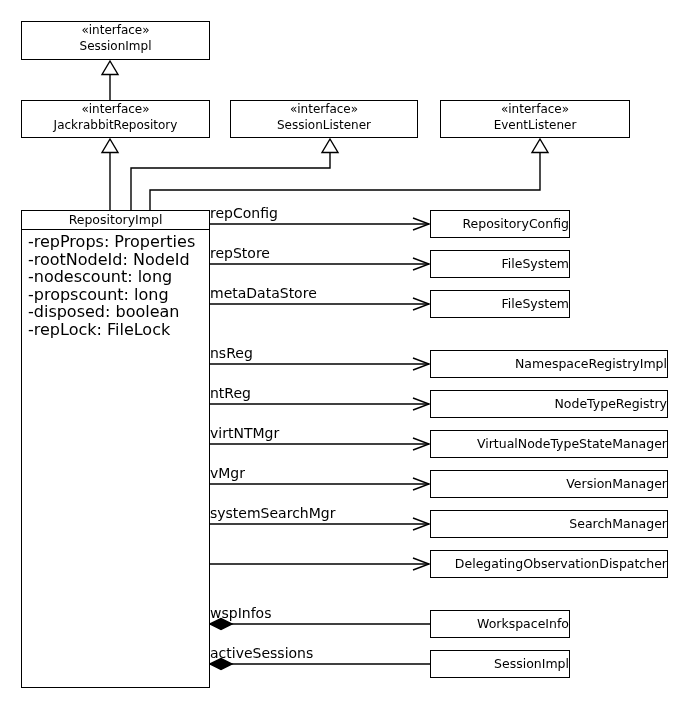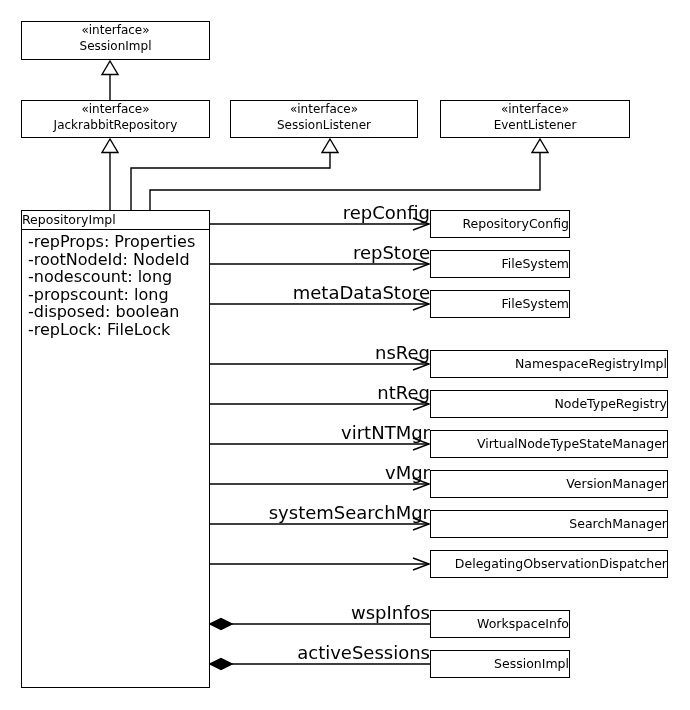--- a/index.html
+++ b/index.html
@@ -25,20 +25,21 @@
     flex-direction: column;
     align-items: center;
     text-align: center;
     font-size: 12px;
     line-height: 16px;
   }
   .main-box { }
   .main-title {
     height: 18px;
     line-height: 18px;
+    text-align: center;
     font-size: 12.5px;
     border-bottom: 1.5px solid #000000;
   }
   .attr-list { padding: 3px 4px 0 6px; }
   .attr-line {
     font-size: 16px;
     line-height: 17.5px;
     white-space: nowrap;
   }
   .target-box {
@@ -48,22 +49,22 @@
     font-size: 12.5px;
     white-space: nowrap;
   }
   .narrow { left: 430px; width: 140px; }
   .wide   { left: 430px; width: 238px; }
 
   .edge-label {
     position: absolute;
     left: 210px;
     width: 220px;
-    text-align: right;
-    font-size: 18px;
+    text-align: left;
+    font-size: 14px;
     line-height: 16px;
     white-space: nowrap;
   }
 
   
   #box-repository      { left: 21px;  top: 21px;  width: 189px; height: 39px; }
   #box-jackrabbit      { left: 21px;  top: 100px; width: 189px; height: 38px; }
   #box-sessionlistener { left: 230px; top: 100px; width: 188px; height: 38px; }
   #box-eventlistener   { left: 440px; top: 100px; width: 190px; height: 38px; }
   #box-repositoryimpl  { left: 21px;  top: 210px; width: 189px; height: 478px; }

